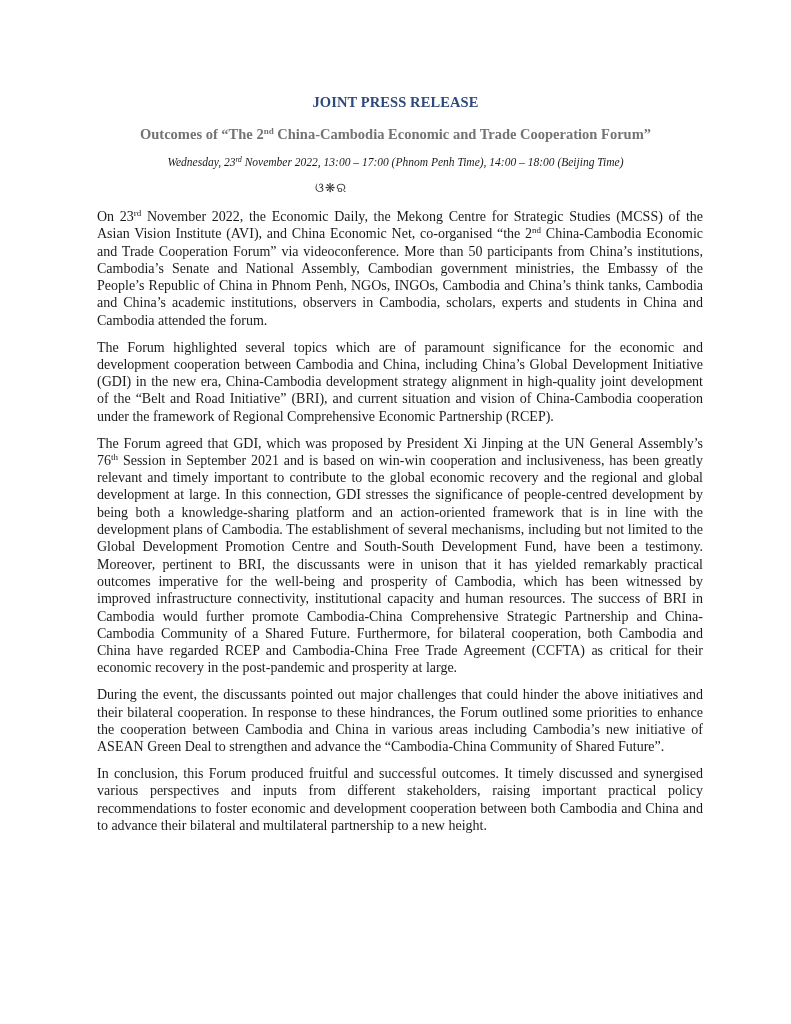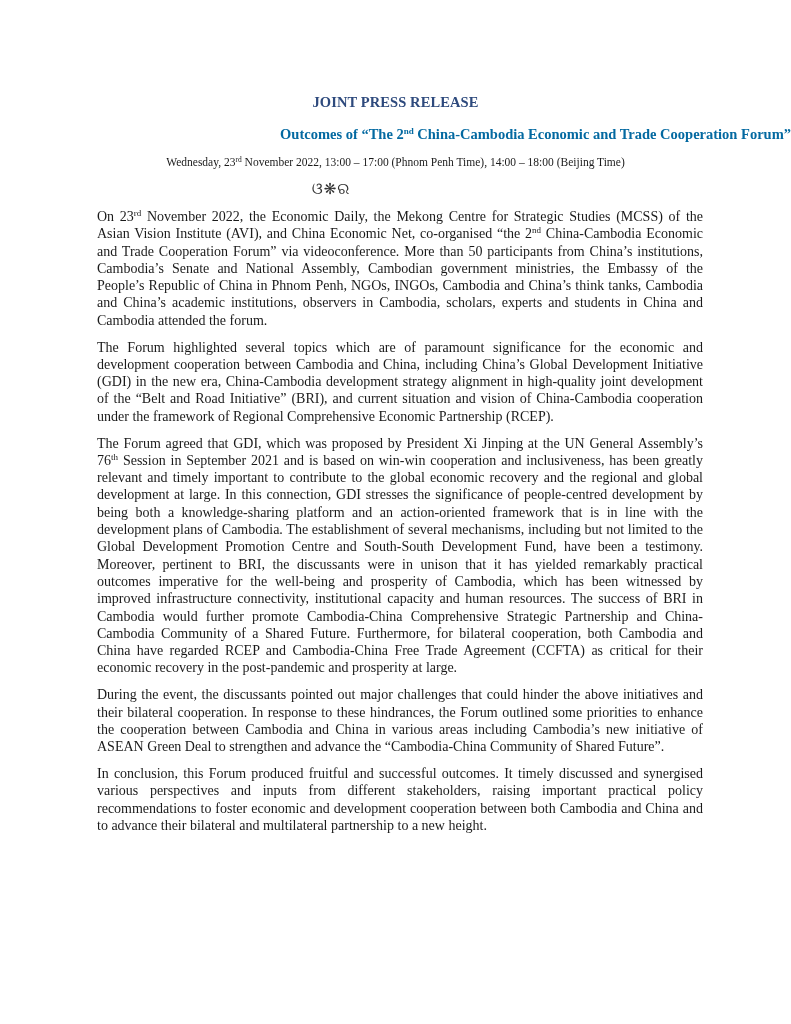--- a/index.html
+++ b/index.html
@@ -6,32 +6,32 @@
     body { width: 791px; height: 1024px; position: relative; overflow: hidden; }
     .page {
       position: absolute; left: 0; top: 0; width: 791px; height: 1024px; background: #ffffff;
       font-family: "Liberation Serif", "DejaVu Serif", serif; color: #1a1a1a;
     }
     .title {
       position: absolute; left: 0; width: 791px; text-align: center;
       top: 94px; font-size: 14.5px; font-weight: bold; color: #2e4a7d; letter-spacing: 0.1px;
     }
     .subtitle {
-      position: absolute; left: 0; width: 791px; text-align: right;
-      top: 126px; font-size: 14.5px; font-weight: bold; color: #0369a1;
+      position: absolute; left: 0; width: 791px; text-align: center;
+      top: 126px; font-size: 14.5px; font-weight: bold; color: #737373;
     }
     .subtitle sup { font-size: 9px; vertical-align: 5px; line-height: 0; }
     .dateline {
       position: absolute; left: 0; width: 791px; text-align: center;
-      top: 156px; font-size: 11.5px; color: #1a1a1a;
+      top: 156px; font-size: 11.5px; font-style: italic; color: #1a1a1a;
     }
     .dateline sup { font-size: 7.5px; vertical-align: 4px; line-height: 0; }
     .ornament {
       position: absolute; left: 0; width: 662px; text-align: center;
-      top: 180px; font-size: 16px; color: #333; letter-spacing: 1px;
+      top: 180px; font-size: 13px; color: #333; letter-spacing: 1px;
     }
     .body {
       position: absolute; left: 97px; width: 606px; top: 208px; font-family: Liberation Serif, serif;
     }
     .body p {
       margin: 0 0 9.5px 0; font-size: 14px; line-height: 17.3px; text-align: justify;
       text-justify: inter-word;
     }
     .body sup { font-size: 9px; vertical-align: 5px; line-height: 0; }
   </style>

